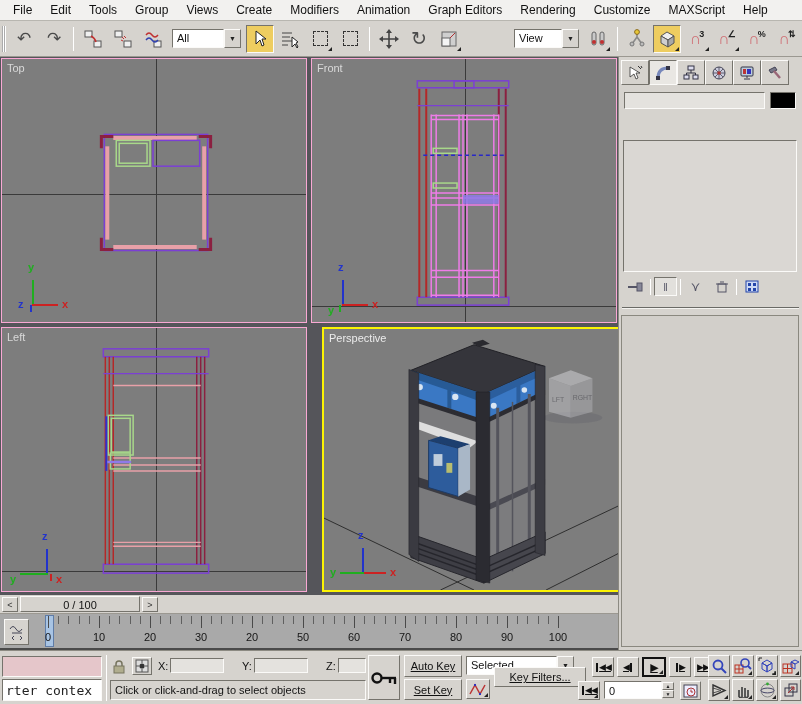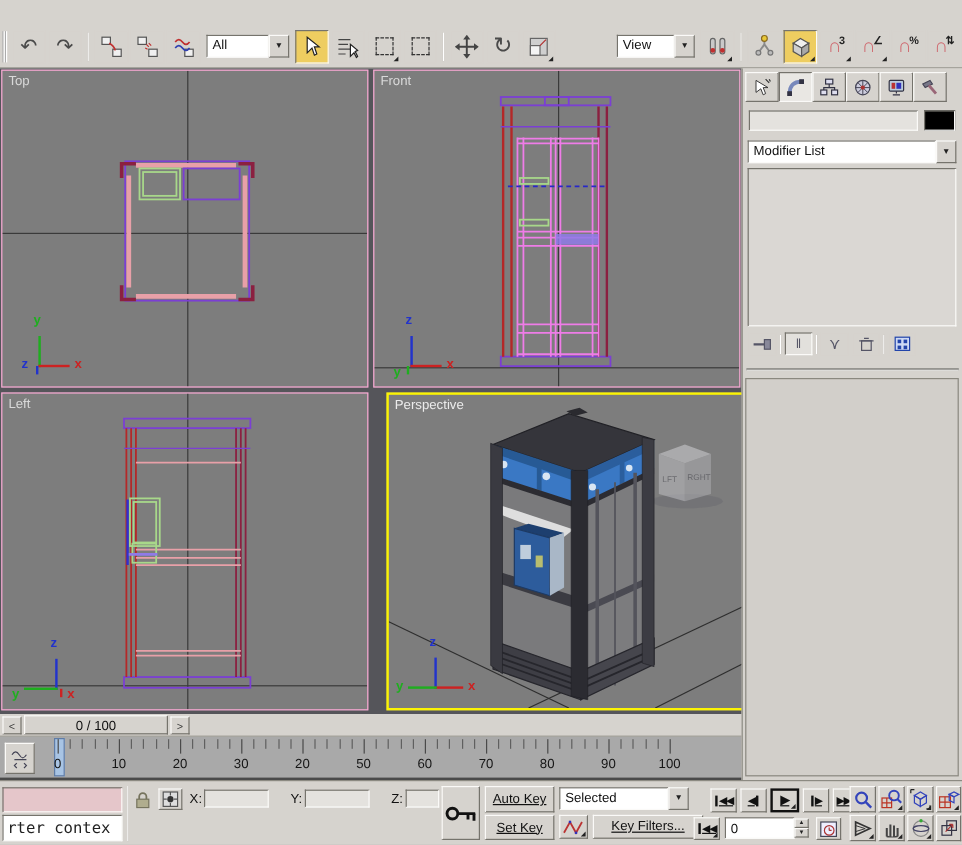--- a/index.html
+++ b/index.html
@@ -121,20 +121,35 @@
   .playbox{border:2px solid #111 !important;}
   .spincol{display:flex; flex-direction:column; width:12px; height:16px;}
   .spincol span{flex:1; font-size:5px; display:flex; align-items:center; justify-content:center;
                 background:var(--panel); border:1px solid; border-color:#fbfaf8 #75736c #75736c #fbfaf8; color:#222;}
 </style>
 </head>
 <body>
 
 <div class="app">
 
+  <div class="menubar">
+      <div class="mitem">File</div>
+      <div class="mitem">Edit</div>
+      <div class="mitem">Tools</div>
+      <div class="mitem">Group</div>
+      <div class="mitem">Views</div>
+      <div class="mitem">Create</div>
+      <div class="mitem">Modifiers</div>
+      <div class="mitem">Animation</div>
+      <div class="mitem">Graph Editors</div>
+      <div class="mitem">Rendering</div>
+      <div class="mitem">Customize</div>
+      <div class="mitem">MAXScript</div>
+      <div class="mitem">Help</div>
+    </div>
 
   <div class="toolbar">
     <div class="thandle"></div>
     <div class="tb">
         <span class="glyph">↶</span>
       </div>
     <div class="tb">
         <span class="glyph">↷</span>
       </div>
     <div class="tsep"></div>
@@ -551,26 +566,20 @@
       </div>
       <div class="ptab">
         <svg width="16" height="16">
             <polygon points="2,5 8,2 10,5 4,8" fill="#778" stroke="#445"></polygon>
             <line x1="7" y1="6" x2="13" y2="13" stroke="#967" stroke-width="2.4"></line>
           </svg>
       </div>
     </div>
     <div class="fld" style="position:absolute; left:5px; top:35px; width:141px; height:17px; padding:2px 3px;"></div>
     <div class="swatch" style="left:151px; top:35px; width:26px; height:17px;"></div>
-    <div class="combo" style="position:absolute; left:4px; top:60px;">
-      <div class="val" style="width:157px;">Modifier List</div>
-      <div class="drop">
-          <span>▼</span>
-        </div>
-    </div>
     <div class="stackbox"></div>
     <div class="stackbtns">
       <div class="sbtn">
         <svg width="17" height="14">
             <line x1="1" y1="7" x2="10" y2="7" stroke="#556" stroke-width="2"></line>
             <rect x="10" y="3" width="5" height="8" fill="#889" stroke="#556"></rect>
           </svg>
       </div>
       <div class="ssep"></div>
       <div class="sbtn pressed">
@@ -627,37 +636,38 @@
     <span class="slabel" style="left:326px; top:9px;">Z:</span>
     <div class="fld sfld" style="left:338px; top:7px; width:28px;"></div>
     <div class="btn" style="left:368px; top:4px; width:32px; height:45px;">
       <svg width="28" height="20">
           <circle cx="7" cy="10" r="4.5" fill="none" stroke="#111" stroke-width="2.4"></circle>
           <line x1="11.5" y1="10" x2="26" y2="10" stroke="#111" stroke-width="2.4"></line>
           <line x1="20" y1="10" x2="20" y2="15" stroke="#111" stroke-width="2.4"></line>
           <line x1="25" y1="10" x2="25" y2="16" stroke="#111" stroke-width="2.4"></line>
         </svg>
     </div>
+    <div class="prompt">Click or click-and-drag to select objects</div>
 
     <div class="btn" style="left:404px; top:4px; width:58px; height:22px;">Auto Key</div>
     <div class="btn" style="left:404px; top:28px; width:58px; height:21px;">Set Key</div>
     <div class="combo" style="position:absolute; left:466px; top:5px;">
       <div class="val" style="width:91px;">Selected</div>
       <div class="drop">
           <span>▼</span>
         </div>
     </div>
     <div class="btn fly" style="left:466px; top:28px; width:24px; height:20px;">
       <svg width="18" height="14">
           <path d="M1,12 L6,3 L11,12 L16,3" stroke="#b33" stroke-width="1.5" fill="none"></path>
           <rect x="5" y="2" width="2" height="2" fill="#33b"></rect>
           <rect x="10" y="11" width="2" height="2" fill="#33b"></rect>
         </svg>
     </div>
-    <div class="btn" style="left:494px; top:28px; width:92px; height:20px;text-align:right;">Key Filters...</div>
+    <div class="btn" style="left:494px; top:16px; width:92px; height:20px;text-align:right;">Key Filters...</div>
 
     <div class="btn" style="left:592px; top:6px; width:22px; height:20px;">
         <span class="pbar"></span>
         <span class="pb-glyph">◀◀</span>
       </div>
     <div class="btn" style="left:617px; top:6px; width:22px; height:20px;">
         <span class="pb-glyph">◀</span>
         <span class="pbar"></span>
       </div>
     <div class="btn playbox fly" style="left:642px; top:6px; width:24px; height:20px;">

